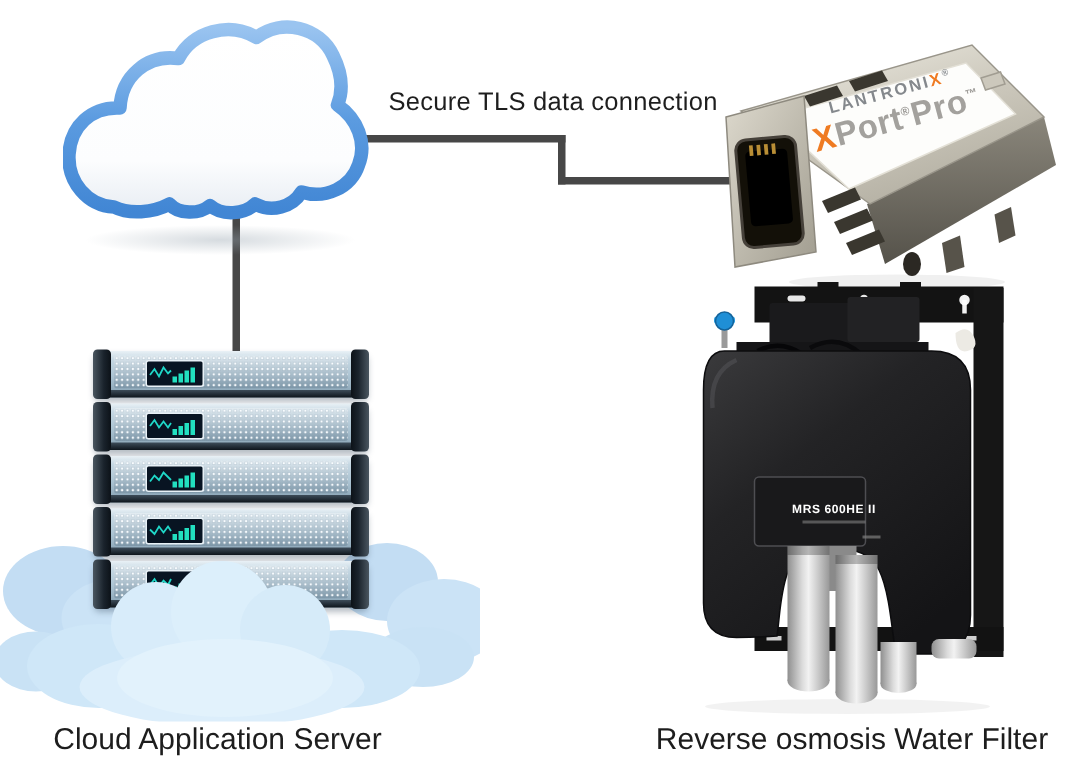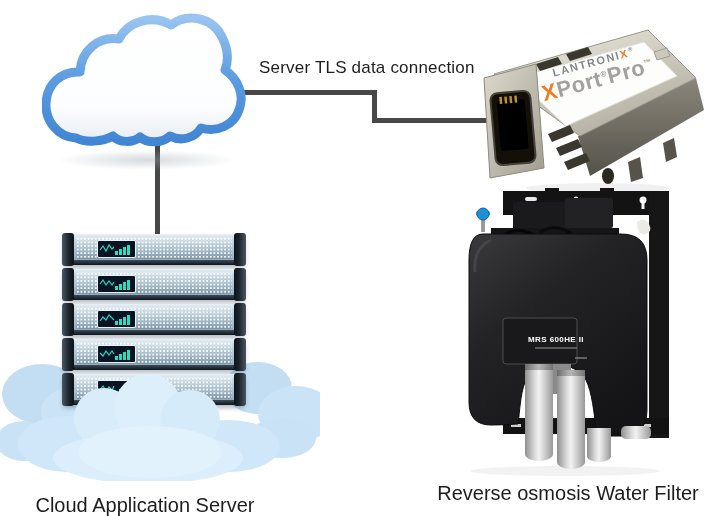--- a/index.html
+++ b/index.html
@@ -60,34 +60,34 @@
   
   .filter{position:absolute;left:445px;top:188px;z-index:2;}
   .filter-label{position:absolute;left:504px;top:320px;width:72px;height:44px;z-index:3;
      display:flex;flex-direction:column;align-items:center;justify-content:center;padding-left:16px;}
   .filter-model{font-size:8px;font-weight:bold;color:#ffffff;letter-spacing:.4px;white-space:nowrap;}
   .filter-subline{width:42px;height:2px;background:#8b8b8b;opacity:.55;margin-top:3px;}
   .filter-logo{position:absolute;right:5px;bottom:5px;width:12px;height:2px;background:#7e7e7e;opacity:.7;}
 
   
   .caption{position:absolute;top:482px;font-size:20px;color:#1d1d1d;text-align:center;z-index:4;}
-  .caption-left{left:25px;width:240px;margin-top:12px;}
+  .caption-left{left:25px;width:240px;}
   .caption-right{left:418px;width:300px;}
 </style>
 </head>
 <body>
 
 <div class="canvas">
 
   <div class="line" style="left:236px;top:90px;width:141px;height:5px;"></div>
   <div class="line" style="left:372px;top:90px;width:5px;height:33px;"></div>
   <div class="line" style="left:372px;top:118px;width:124px;height:5px;"></div>
   <div class="line" style="left:155px;top:138px;width:5px;height:106px;"></div>
 
-  <div class="tls-label">Server TLS data connection</div>
+  <div class="tls-label">Secure TLS data connection</div>
 
   <svg class="cloud-top" width="210" height="168" viewBox="0 0 210 168">
     <defs>
       <linearGradient id="cs" x1="0" y1="0" x2="0" y2="1">
         <stop offset="0" stop-color="#9ac4f0"></stop>
           <stop offset=".5" stop-color="#5b9be0"></stop>
         <stop offset="1" stop-color="#4186d4"></stop>
       </linearGradient>
       <linearGradient id="cf" x1="0" y1="0" x2="0" y2="1">
         <stop offset="0" stop-color="#ffffff"></stop>

